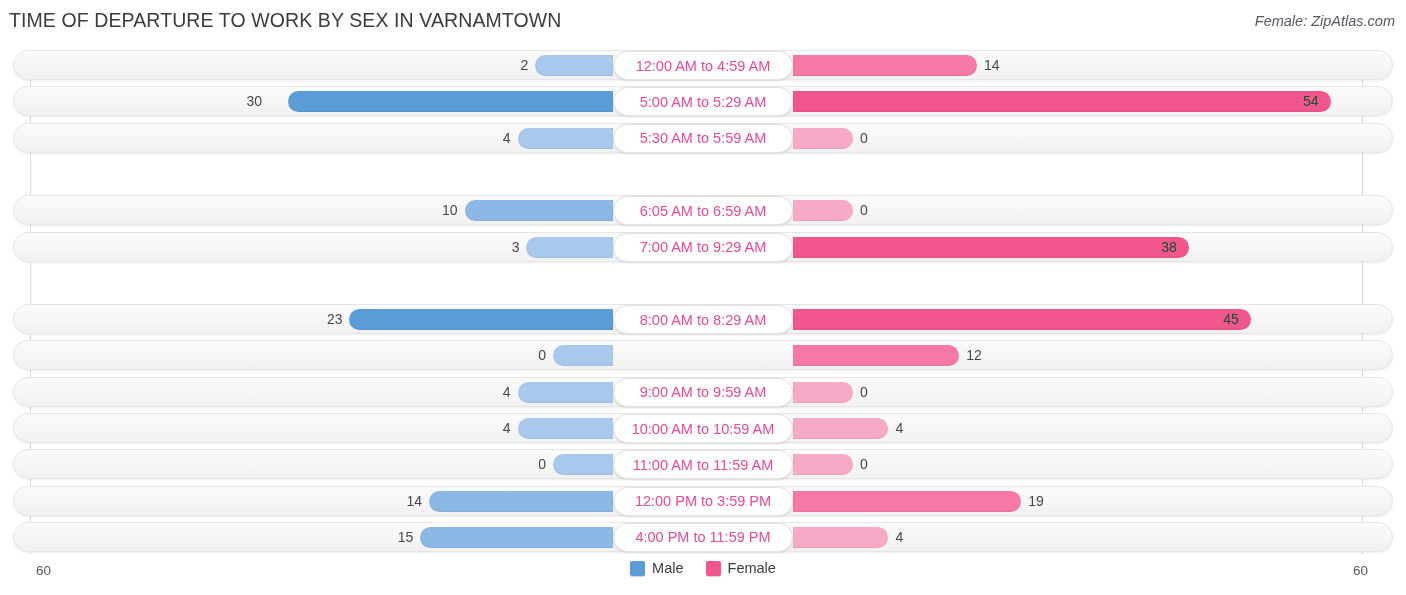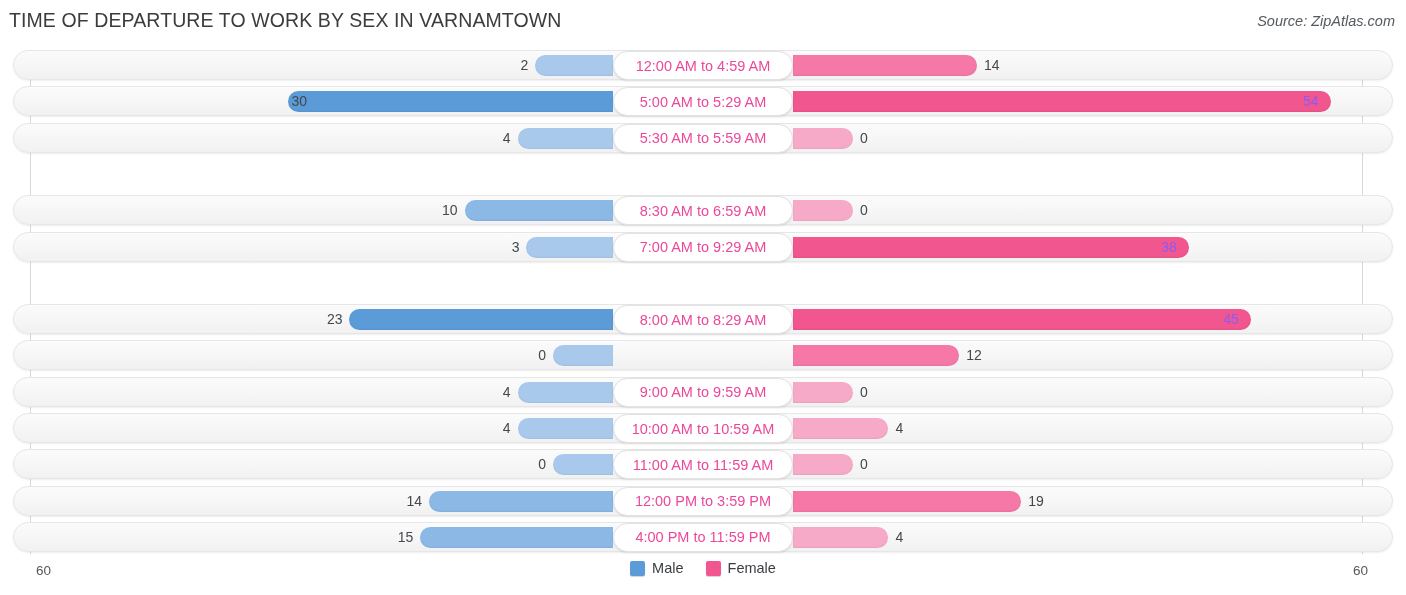--- a/index.html
+++ b/index.html
@@ -69,21 +69,21 @@
   .bar-female.strong { background: #f1568e; }
 
   
   .val {
     position: absolute; top: 6px;
     font-size: 14px; color: #44484d;
     white-space: nowrap; line-height: 19px;
   }
   .val-male   { text-align: right; }
   .val-female { text-align: left; }
-  .val.inside { color: #8b5cf6; }
+  .val.inside { color: #14532d; }
 
   
   .pill {
     position: absolute; left: 613px; top: 1px;
     width: 180px; height: 29px;
     background: #ffffff;
     border: 1px solid #e2e2e2;
     border-radius: 15px;
     box-shadow: 0 1px 2px rgba(0,0,0,.10);
     display: flex; align-items: center; justify-content: center;
@@ -108,56 +108,56 @@
     box-shadow: 0 1px 1px rgba(0,0,0,.18);
   }
   .legend-label { font-size: 14.5px; color: #3a3d41; }
 </style>
 </head>
 <body>
 
 <div id="root">
 
   <div class="title">TIME OF DEPARTURE TO WORK BY SEX IN VARNAMTOWN</div>
-  <div class="source">Source: ZipAtlas.com</div>
+  <div class="source">Female: ZipAtlas.com</div>
 
   <div class="plot" id="plot">
     <div class="axis-line axis-left"></div>
     <div class="axis-line axis-right"></div>
   <div class="row" style="top: 0px;">
         <div class="track"></div>
         <div class="bar bar-male light" style="left: 535.3px; width: 77.7px;"></div>
         <div class="bar bar-female mid" style="left: 793px; width: 183.9px;"></div>
         <div class="val val-male" style="right: 877.7px;">2</div>
         <div class="val val-female" style="left: 983.9px;">14</div>
         <div class="pill">12:00 AM to 4:59 AM</div>
       </div>
       <div class="row" style="top: 36.3px;">
         <div class="track"></div>
         <div class="bar bar-male strong" style="left: 287.5px; width: 325.5px;"></div>
         <div class="bar bar-female strong" style="left: 793px; width: 537.9px;"></div>
-        <div class="val val-male" style="right: 1099px;">30</div>
+        <div class="val val-male" style="right: 1144px;">30</div>
         <div class="val val-female inside" style="left: 1302.9px;">54</div>
         <div class="pill">5:00 AM to 5:29 AM</div>
       </div>
       <div class="row" style="top: 72.6px;">
         <div class="track"></div>
         <div class="bar bar-male light" style="left: 517.6px; width: 95.4px;"></div>
         <div class="bar bar-female light" style="left: 793px; width: 60px;"></div>
         <div class="val val-male" style="right: 895.4px;">4</div>
         <div class="val val-female" style="left: 860px;">0</div>
         <div class="pill">5:30 AM to 5:59 AM</div>
       </div>
       <div class="row" style="top: 145.2px; padding-left: 48px;">
         <div class="track"></div>
         <div class="bar bar-male mid" style="left: 464.5px; width: 148.5px;"></div>
         <div class="bar bar-female light" style="left: 793px; width: 60px;"></div>
         <div class="val val-male" style="right: 948.5px;">10</div>
         <div class="val val-female" style="left: 860px;">0</div>
-        <div class="pill">8:30 AM to 6:59 AM</div>
+        <div class="pill">6:05 AM to 6:59 AM</div>
       </div>
       <div class="row" style="top: 181.5px;">
         <div class="track"></div>
         <div class="bar bar-male light" style="left: 526.45px; width: 86.55px;"></div>
         <div class="bar bar-female strong" style="left: 793px; width: 396.3px;"></div>
         <div class="val val-male" style="right: 886.55px;">3</div>
         <div class="val val-female inside" style="left: 1161.3px;">38</div>
         <div class="pill">7:00 AM to 9:29 AM</div>
       </div>
       <div class="row" style="top: 254.1px;">

